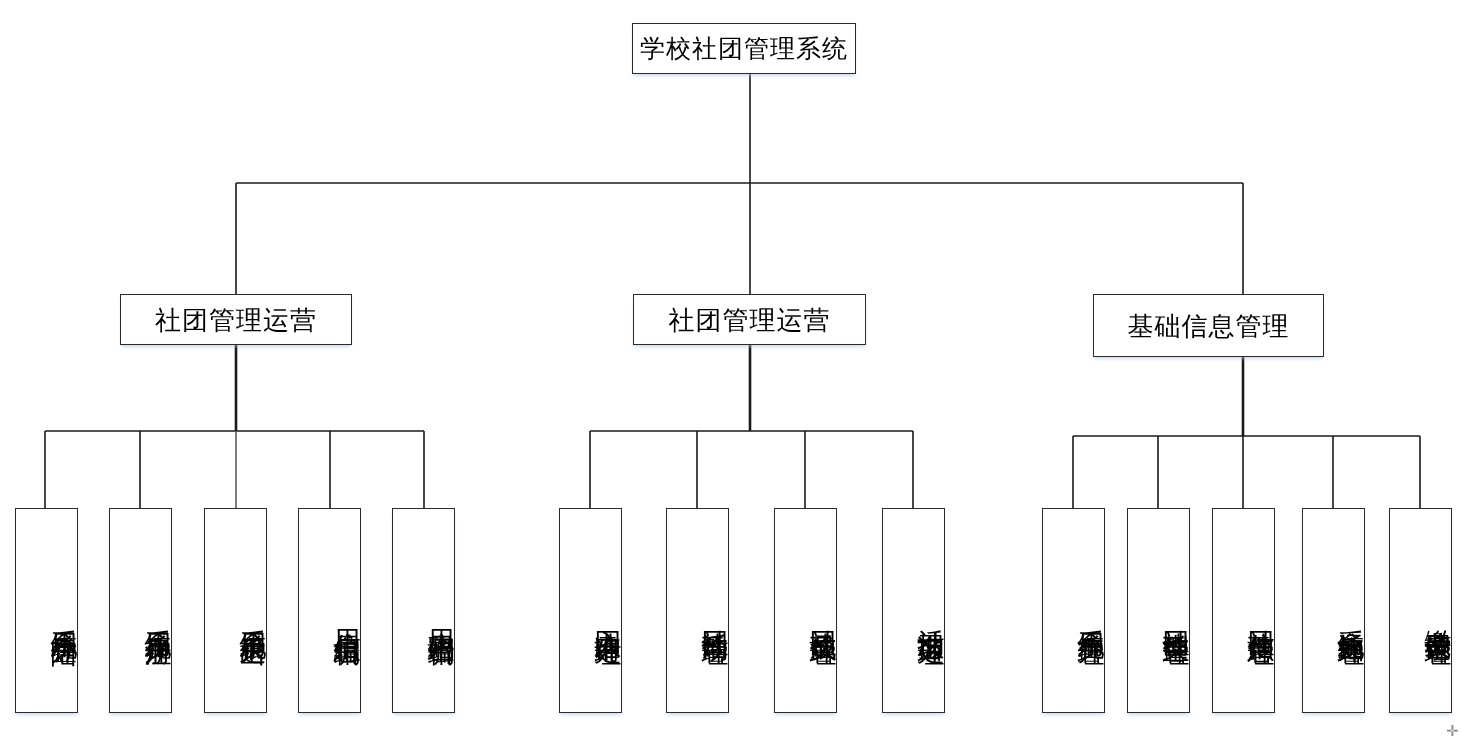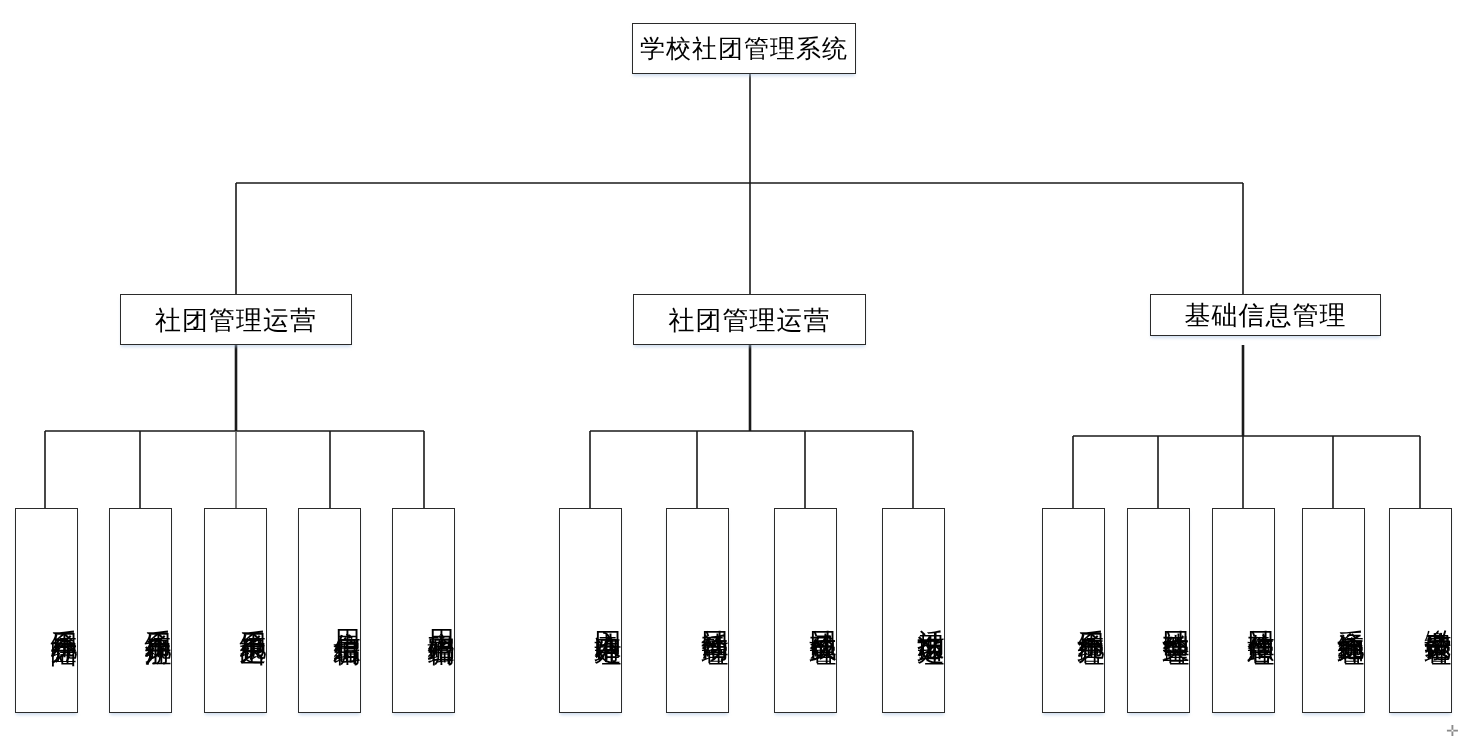--- a/index.html
+++ b/index.html
@@ -104,21 +104,21 @@
     <line x1="1333" y1="436" x2="1333" y2="508" stroke="#1a1a1a" stroke-width="1.6"></line>
     <line x1="1420" y1="436" x2="1420" y2="508" stroke="#1a1a1a" stroke-width="1.6"></line>
   </svg>
 
   <div class="node node-h node-root" style="left:632px; top:23px; width:224px; height:51px;">学校社团管理系统</div>
 
   <div class="node node-h" style="left:120px; top:294px; width:232px; height:51px;">社团管理运营</div>
 
   <div class="node node-h" style="left:633px; top:294px; width:233px; height:51px;">社团管理运营</div>
 
-  <div class="node node-h" style="left:1150px; top:294px; width:231px; height:42px;text-align:center;">基础信息管理</div>
+  <div class="node node-h" style="left:1093px; top:294px; width:231px; height:63px;text-align:center;">基础信息管理</div>
 
   <div class="node node-v leaf" style="left:15px; top:508px; width:63px; height:205px;">系统用户登陆</div>
   <div class="node node-v leaf" style="left:109px; top:508px; width:63px; height:205px;">系统用户注册</div>
   <div class="node node-v leaf" style="left:204px; top:508px; width:63px; height:205px;">系统用户退出</div>
   <div class="node node-v leaf" style="left:298px; top:508px; width:63px; height:205px;">用户信息编辑</div>
   <div class="node node-v leaf" style="left:392px; top:508px; width:63px; height:205px;">用户密码编辑</div>
 
   <div class="node node-v leaf" style="left:559px; top:508px; width:63px; height:205px;">入团申请处理</div>
   <div class="node node-v leaf" style="left:666px; top:508px; width:63px; height:205px;">社团活动管理</div>
   <div class="node node-v leaf" style="left:774px; top:508px; width:63px; height:205px;">社团成员管理</div>

